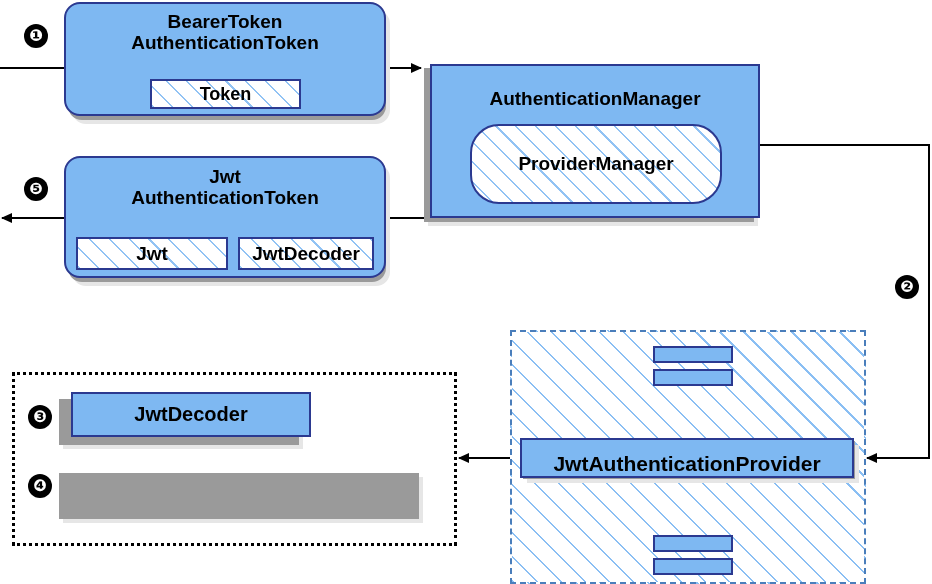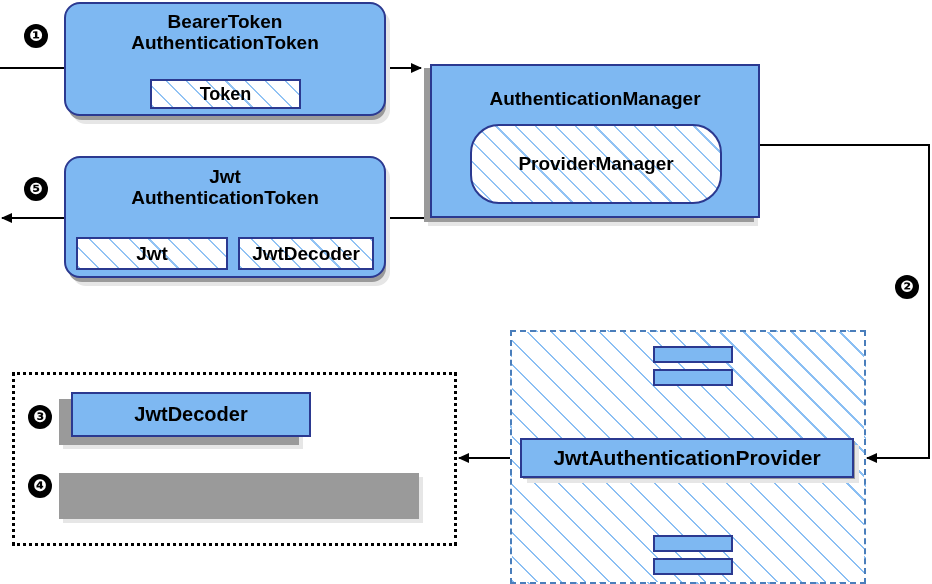--- a/index.html
+++ b/index.html
@@ -225,21 +225,21 @@
   <div class="slot" style="left:238px; top:237px; width:136px; height:33px; font-size:19px;">JwtDecoder</div>
 
 
   <div class="dashed-hatch-box" style="left:510px; top:330px; width:356px; height:254px;"></div>
 
   <div class="mini-bar" style="left:653px; top:346px; width:80px; height:17px;"></div>
   <div class="mini-bar" style="left:653px; top:369px; width:80px; height:17px;"></div>
 
   <div class="shadow-b" style="left:527px; top:445px; width:332px; height:38px;"></div>
   <div class="shadow-a" style="left:523px; top:441px; width:332px; height:38px;"></div>
-  <div class="node" style="left:520px; top:438px; width:334px; height:40px; font-size:21px; justify-content:center;">
+  <div class="node" style="left:520px; top:438px; width:334px; height:40px; font-size:21px; justify-content:flex-end;">
     <div class="node-title">JwtAuthenticationProvider</div>
   </div>
 
   <div class="mini-bar" style="left:653px; top:535px; width:80px; height:17px;"></div>
   <div class="mini-bar" style="left:653px; top:558px; width:80px; height:17px;"></div>
 
   <div class="dotted-box" style="left:12px; top:372px; width:445px; height:174px;"></div>
 
   <div class="shadow-b" style="left:63px; top:403px; width:240px; height:46px;"></div>
   <div class="shadow-a" style="left:59px; top:399px; width:240px; height:46px;"></div>

